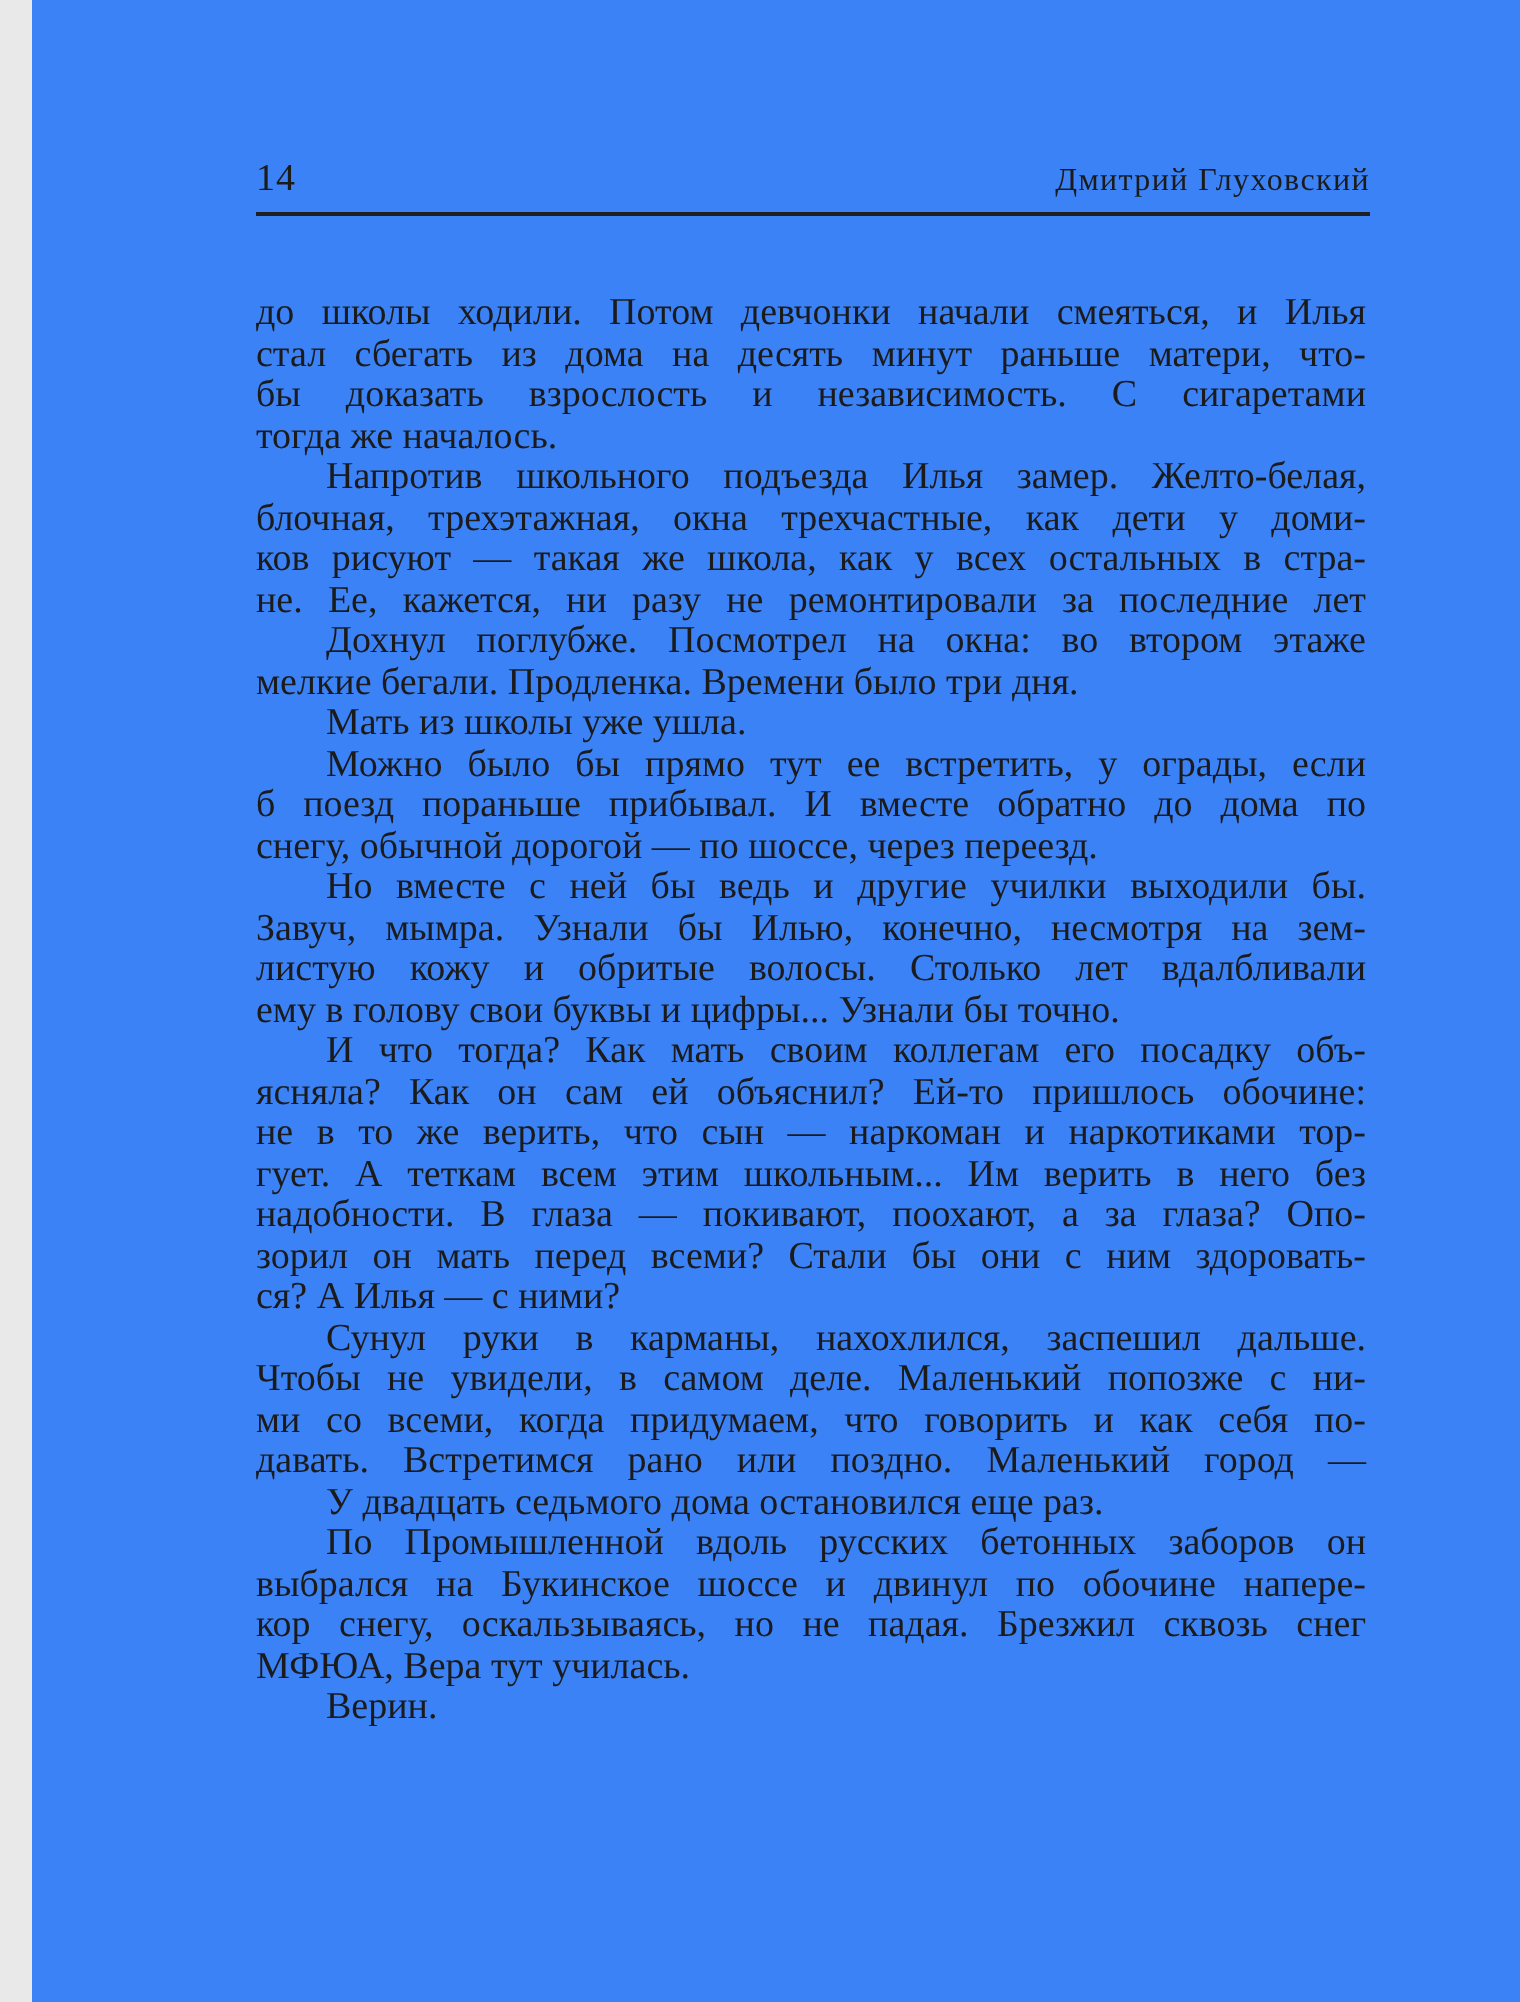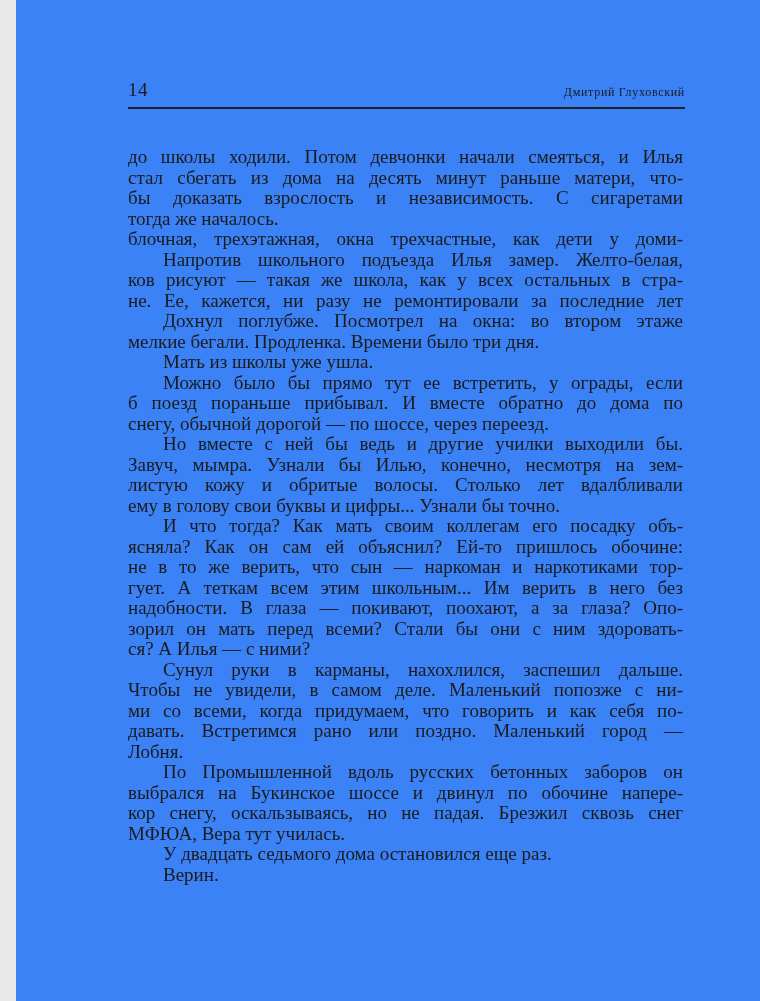--- a/index.html
+++ b/index.html
@@ -24,21 +24,21 @@
     align-items: baseline;
     padding-bottom: 4px;
     border-bottom: 2px solid #1f1f1f;
   }
   .folio {
     font-size: 19px;
     line-height: 22px;
     letter-spacing: 0.5px;
   }
   .running-head {
-    font-size: 12px;
+    font-size: 16px;
     line-height: 22px;
     letter-spacing: 0.7px;
   }
   .text-block {
     position: absolute;
     left: 112px;
     top: 147px;
     width: 555px;
     font-size: 19px;
     line-height: 20.5px;
@@ -62,22 +62,22 @@
     <span class="running-head">Дмитрий Глуховский</span>
   </header>
   <main class="text-block" id="text-block">
       <p class="para">
         <span class="line">до школы ходили. Потом девчонки начали смеяться, и Илья</span>
         <span class="line">стал сбегать из дома на десять минут раньше матери, что-</span>
         <span class="line">бы доказать взрослость и независимость. С сигаретами</span>
         <span class="line last">тогда же началось.</span>
       </p>
       <p class="para">
+        <span class="line indent">Напротив школьного подъезда Илья замер. Желто-белая,</span>
         <span class="line">блочная, трехэтажная, окна трехчастные, как дети у доми-</span>
-        <span class="line indent">Напротив школьного подъезда Илья замер. Желто-белая,</span>
         <span class="line">ков рисуют — такая же школа, как у всех остальных в стра-</span>
         <span class="line">не. Ее, кажется, ни разу не ремонтировали за последние лет</span>
       </p>
       <p class="para">
         <span class="line indent">Дохнул поглубже. Посмотрел на окна: во втором этаже</span>
         <span class="line last">мелкие бегали. Продленка. Времени было три дня.</span>
       </p>
       <p class="para">
         <span class="line last indent">Мать из школы уже ушла.</span>
       </p>
@@ -99,28 +99,27 @@
         <span class="line">гует. А теткам всем этим школьным... Им верить в него без</span>
         <span class="line">надобности. В глаза — покивают, поохают, а за глаза? Опо-</span>
         <span class="line">зорил он мать перед всеми? Стали бы они с ним здоровать-</span>
         <span class="line last">ся? А Илья — с ними?</span>
       </p>
       <p class="para">
         <span class="line indent">Сунул руки в карманы, нахохлился, заспешил дальше.</span>
         <span class="line">Чтобы не увидели, в самом деле. Маленький попозже с ни-</span>
         <span class="line">ми со всеми, когда придумаем, что говорить и как себя по-</span>
         <span class="line">давать. Встретимся рано или поздно. Маленький город —</span>
-        <span class="line last">Лобня.</span>
+      </p>
+      <p class="para">
+        <span class="line last indent">У двадцать седьмого дома остановился еще раз.</span>
       </p>
       <p class="para">
         <span class="line indent">По Промышленной вдоль русских бетонных заборов он</span>
         <span class="line">выбрался на Букинское шоссе и двинул по обочине напере-</span>
         <span class="line">кор снегу, оскальзываясь, но не падая. Брезжил сквозь снег</span>
         <span class="line last">МФЮА, Вера тут училась.</span>
       </p>
       <p class="para">
-        <span class="line last indent">У двадцать седьмого дома остановился еще раз.</span>
-      </p>
-      <p class="para">
         <span class="line last indent">Верин.</span>
       </p>
     </main>
 </div>
 
 </body></html>

